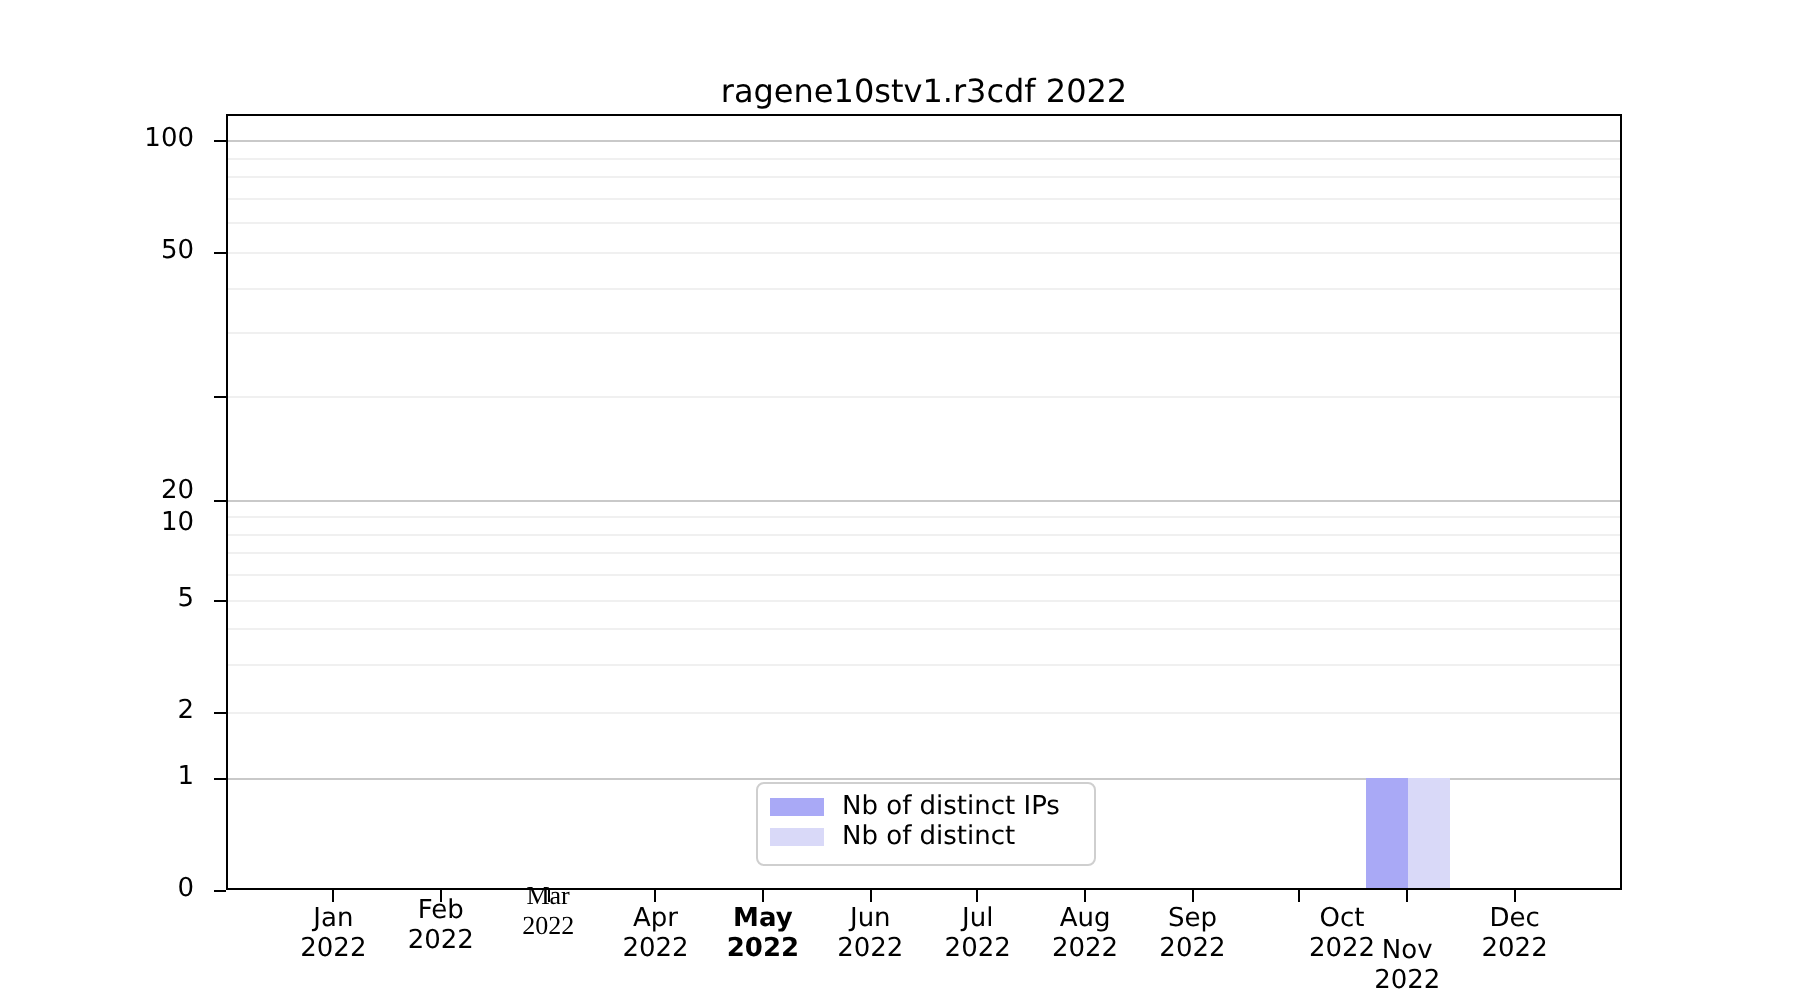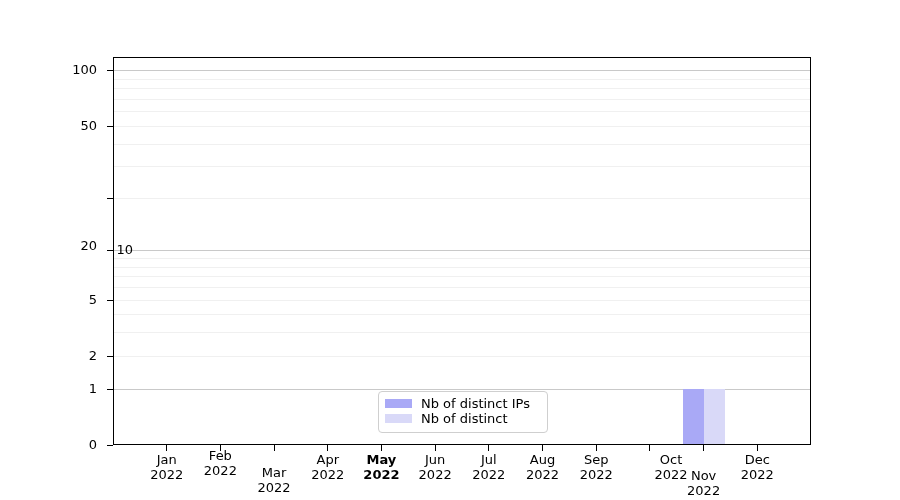--- a/index.html
+++ b/index.html
@@ -61,20 +61,21 @@
   }
   .legend-label{
     font-size:13px;line-height:15px;color:#000;white-space:nowrap;
     text-align:left;flex:1;
   }
 </style>
 </head>
 <body>
 
 <div class="figure">
+  <div class="chart-title">ragene10stv1.r3cdf 2022</div>
 
   <div class="plot-area">
     <div class="layer" id="gridlines">
         <div class="gridline" style="top: 298.5px; background: rgb(240, 240, 240);"></div>
         <div class="gridline" style="top: 274.5px; background: rgb(240, 240, 240);"></div>
         <div class="gridline" style="top: 256.5px; background: rgb(240, 240, 240);"></div>
         <div class="gridline" style="top: 242.5px; background: rgb(240, 240, 240);"></div>
         <div class="gridline" style="top: 229.5px; background: rgb(240, 240, 240);"></div>
         <div class="gridline" style="top: 218.5px; background: rgb(240, 240, 240);"></div>
         <div class="gridline" style="top: 209.5px; background: rgb(240, 240, 240);"></div>
@@ -101,41 +102,41 @@
   <div id="yaxis">
       <div class="ytick" style="left: 107px; top: 445px; width: 6px;"></div>
       <div class="ylabel" style="width: 97px; top: 437px;">0</div>
       <div class="ytick" style="left: 107px; top: 389px; width: 6px;"></div>
       <div class="ylabel" style="width: 97px; top: 381px;">1</div>
       <div class="ytick" style="left: 107px; top: 356px; width: 6px;"></div>
       <div class="ylabel" style="width: 97px; top: 348px;">2</div>
       <div class="ytick" style="left: 107px; top: 300px; width: 6px;"></div>
       <div class="ylabel" style="width: 97px; top: 292px;">5</div>
       <div class="ytick" style="left: 107px; top: 250px; width: 6px;"></div>
-      <div class="ylabel" style="width: 97px; top: 242px; margin-left: 36px;">10</div>
+      <div class="ylabel" style="width: 97px; top: 254px;">10</div>
       <div class="ytick" style="left: 107px; top: 198px; width: 6px;"></div>
       <div class="ylabel" style="width: 97px; top: 190px; margin-top: 48px;">20</div>
       <div class="ytick" style="left: 107px; top: 126px; width: 6px;"></div>
       <div class="ylabel" style="width: 97px; top: 118px;">50</div>
       <div class="ytick" style="left: 107px; top: 70px; width: 6px;"></div>
       <div class="ylabel" style="width: 97px; top: 62px;">100</div>
     </div>
   <div id="xaxis">
       <div class="xtick" style="left: 166.192px; top: 445px; height: 6px;"></div>
       <div class="xlabel" style="left: 136.692px; width: 60px; top: 452px;">
         <div>Jan</div>
         <div>2022</div>
       </div>
       <div class="xtick" style="left: 219.885px; top: 445px; height: 6px;"></div>
       <div class="xlabel" style="left: 190.385px; width: 60px; top: 448px; text-align: center;">
         <div>Feb</div>
         <div>2022</div>
       </div>
       <div class="xtick" style="left: 273.577px; top: 445px; height: 6px;"></div>
-      <div class="xlabel" style="left: 244.077px; width: 60px; top: 465px;">
+      <div class="xlabel" style="left: 244.077px; width: 60px; top: 440px; font-family: Liberation Serif, serif;">
         <div>Mar</div>
         <div>2022</div>
       </div>
       <div class="xtick" style="left: 327.269px; top: 445px; height: 6px;"></div>
       <div class="xlabel" style="left: 297.769px; width: 60px; top: 452px;">
         <div>Apr</div>
         <div>2022</div>
       </div>
       <div class="xtick" style="left: 380.962px; top: 445px; height: 6px;"></div>
       <div class="xlabel" style="left: 351.462px; width: 60px; top: 452px; font-weight: bold;">

